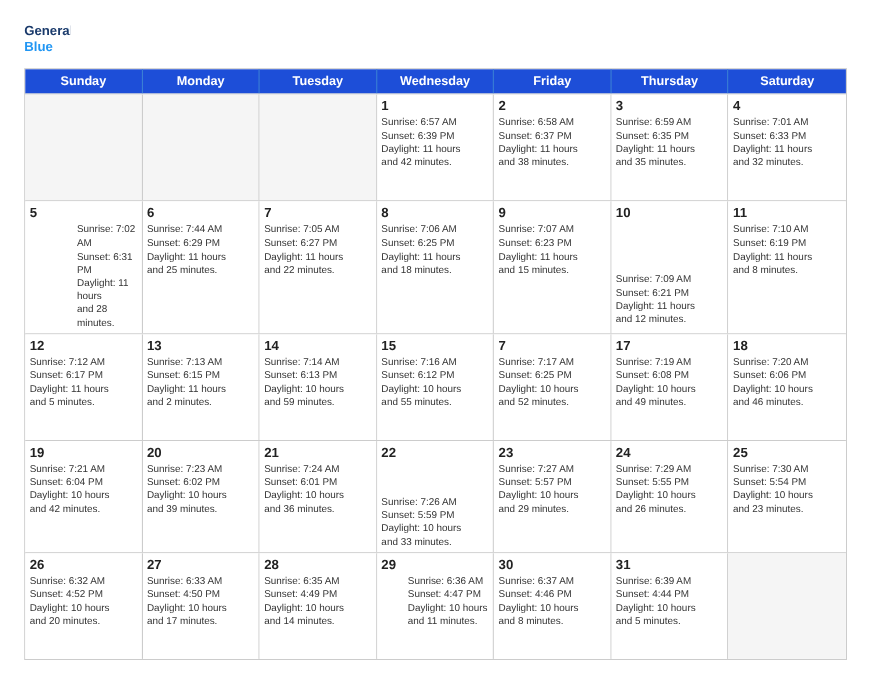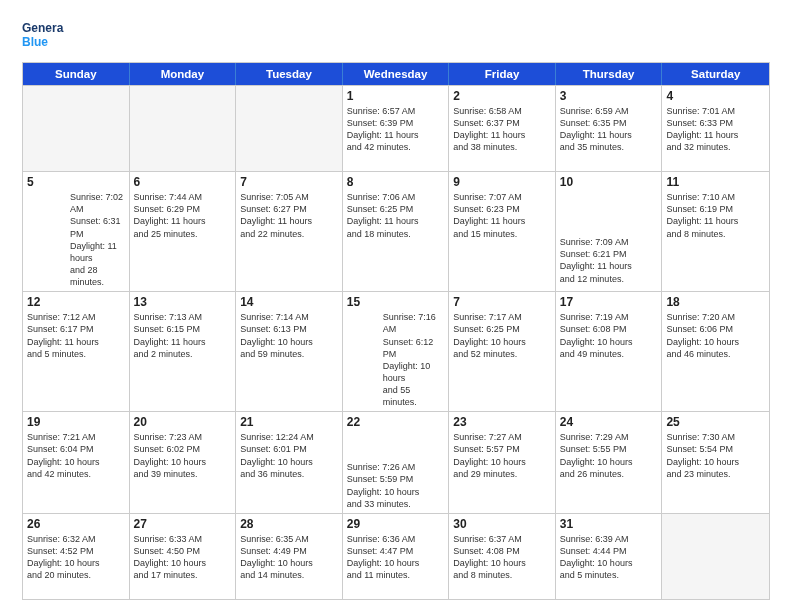--- a/index.html
+++ b/index.html
@@ -224,21 +224,21 @@
           </div>
           <div class="cal-cell">
             <span class="day-num">14</span>
             <div class="cell-text" style="white-space: pre-line;">Sunrise: 7:14 AM
 Sunset: 6:13 PM
 Daylight: 10 hours
 and 59 minutes.</div>
           </div>
           <div class="cal-cell">
             <span class="day-num">15</span>
-            <div class="cell-text" style="white-space: pre-line; margin-left: 36px;">Sunrise: 7:16 AM
+            <div class="cell-text" style="white-space: pre-line;">Sunrise: 7:16 AM
 Sunset: 6:12 PM
 Daylight: 10 hours
 and 55 minutes.</div>
           </div>
           <div class="cal-cell">
             <span class="day-num">7</span>
             <div class="cell-text" style="white-space: pre-line;">Sunrise: 7:17 AM
 Sunset: 6:25 PM
 Daylight: 10 hours
 and 52 minutes.</div>
@@ -268,21 +268,21 @@
           </div>
           <div class="cal-cell">
             <span class="day-num">20</span>
             <div class="cell-text" style="white-space: pre-line;">Sunrise: 7:23 AM
 Sunset: 6:02 PM
 Daylight: 10 hours
 and 39 minutes.</div>
           </div>
           <div class="cal-cell">
             <span class="day-num">21</span>
-            <div class="cell-text" style="white-space: pre-line;">Sunrise: 12:24 AM
+            <div class="cell-text" style="white-space: pre-line;">Sunrise: 7:24 AM
 Sunset: 6:01 PM
 Daylight: 10 hours
 and 36 minutes.</div>
           </div>
           <div class="cal-cell">
             <span class="day-num">22</span>
             <div class="cell-text" style="white-space: pre-line; margin-top: 32px;">Sunrise: 7:26 AM
 Sunset: 5:59 PM
 Daylight: 10 hours
 and 33 minutes.</div>
@@ -326,29 +326,29 @@
           </div>
           <div class="cal-cell">
             <span class="day-num">28</span>
             <div class="cell-text" style="white-space: pre-line;">Sunrise: 6:35 AM
 Sunset: 4:49 PM
 Daylight: 10 hours
 and 14 minutes.</div>
           </div>
           <div class="cal-cell">
             <span class="day-num">29</span>
-            <div class="cell-text" style="white-space: pre-line;">Sunrise: 6:36 AM
+            <div class="cell-text" style="white-space: pre-line; margin-left: 24px;">Sunrise: 6:36 AM
 Sunset: 4:47 PM
 Daylight: 10 hours
 and 11 minutes.</div>
           </div>
           <div class="cal-cell">
             <span class="day-num">30</span>
             <div class="cell-text" style="white-space: pre-line;">Sunrise: 6:37 AM
-Sunset: 4:08 PM
+Sunset: 4:46 PM
 Daylight: 10 hours
 and 8 minutes.</div>
           </div>
           <div class="cal-cell">
             <span class="day-num">31</span>
             <div class="cell-text" style="white-space: pre-line;">Sunrise: 6:39 AM
 Sunset: 4:44 PM
 Daylight: 10 hours
 and 5 minutes.</div>
           </div>

